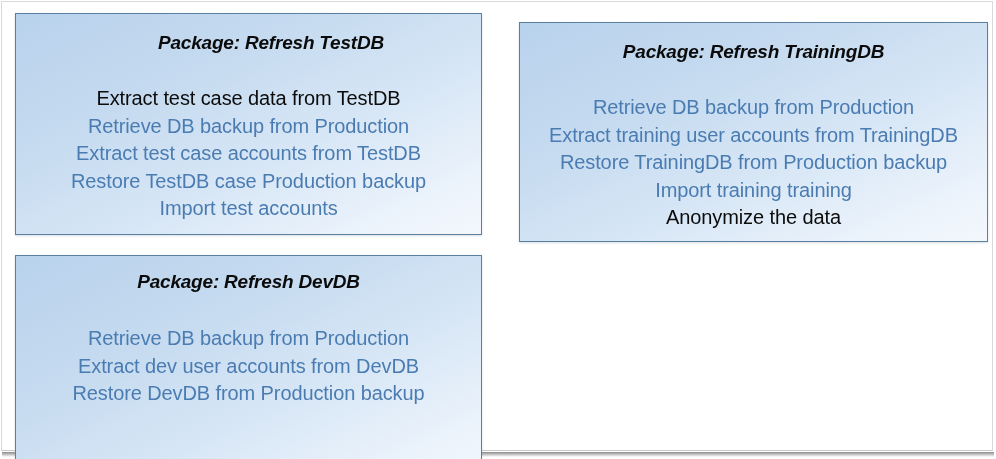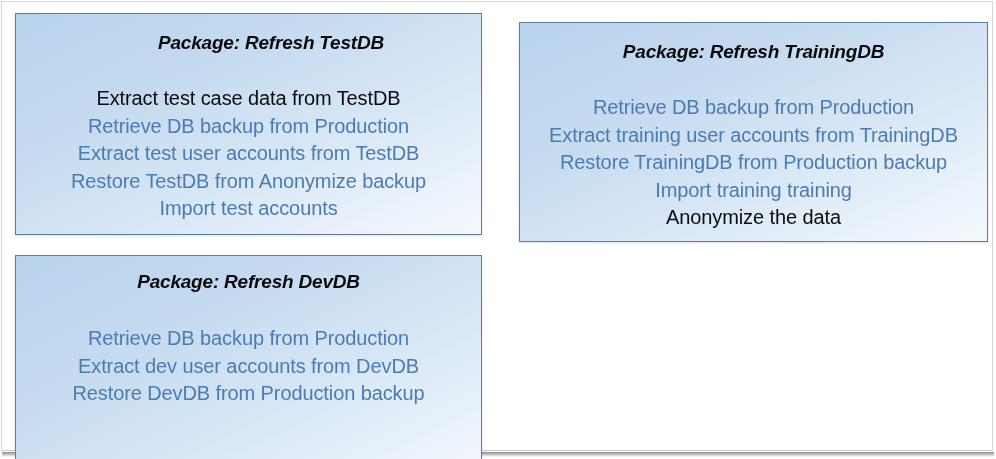--- a/index.html
+++ b/index.html
@@ -117,22 +117,22 @@
 <div id="page">
 
   <div id="page-frame"></div>
   <div id="page-shadow"></div>
 
   <div class="package-box" id="box-testdb">
     <div class="package-title">Package: Refresh TestDB</div>
     <ul class="task-list">
       <li class="task-line highlight">Extract test case data from TestDB</li>
       <li class="task-line">Retrieve DB backup from Production</li>
-      <li class="task-line">Extract test user accounts from TestDB</li>
-      <li class="task-line">Restore TestDB from Anonymize backup</li>
+      <li class="task-line">Extract test case accounts from TestDB</li>
+      <li class="task-line">Restore TestDB case Production backup</li>
       <li class="task-line">Import test accounts</li>
     </ul>
   </div>
 
   <div class="package-box" id="box-trainingdb">
     <div class="package-title">Package: Refresh TrainingDB</div>
     <ul class="task-list">
       <li class="task-line">Retrieve DB backup from Production</li>
       <li class="task-line">Extract training user accounts from TrainingDB</li>
       <li class="task-line">Restore TrainingDB from Production backup</li>

